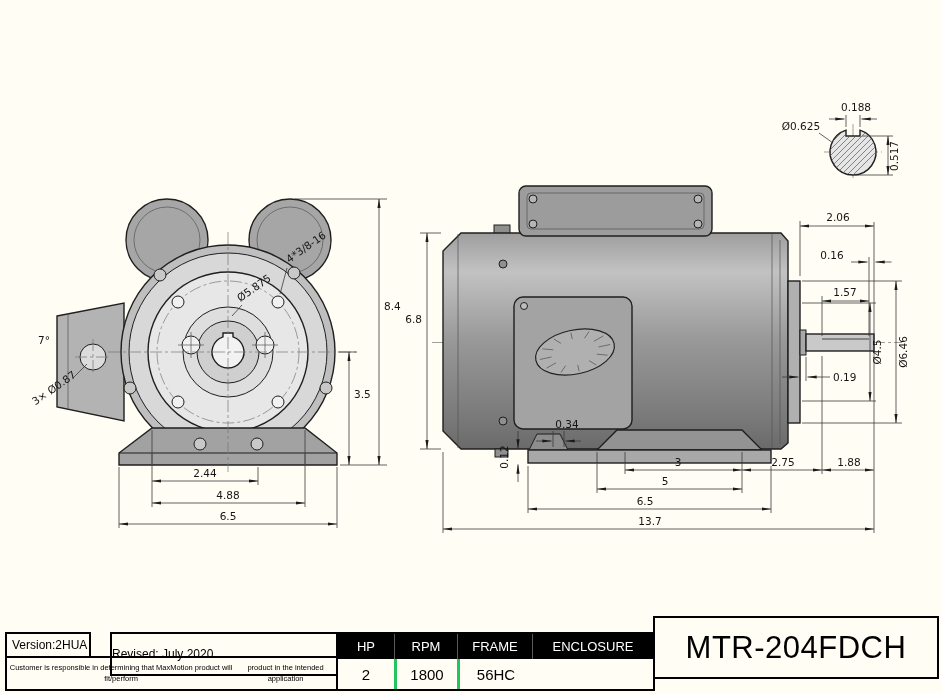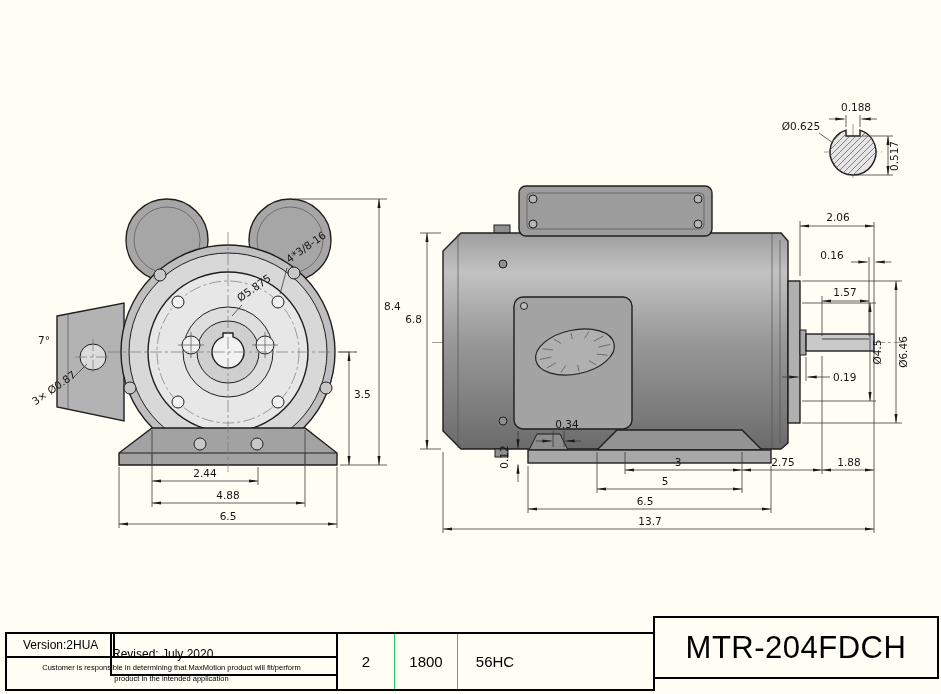--- a/index.html
+++ b/index.html
@@ -9,30 +9,30 @@
   svg.drawing{position:absolute;left:0;top:0}
   svg text{font-family:"DejaVu Sans",sans-serif;font-size:10.5px;fill:#141414}
   .ol{stroke:#1f1f1f;stroke-width:1.4}
   .ol2{stroke:#1f1f1f;stroke-width:1}
   .thin{stroke:#555;stroke-width:0.7;fill:none}
   .dim{stroke:#3a3a3a;stroke-width:0.8;fill:none}
   .cl{stroke:#777;stroke-width:0.7;fill:none;stroke-dasharray:12 3 3 3}
   .hatch line{stroke:#555;stroke-width:0.7}
   
   .tb{position:absolute;border:2px solid #000;display:flex;align-items:center}
-  .tb-version{left:5px;top:632px;width:110px;height:26px;font-size:12px;padding-left:16px}
+  .tb-version{left:5px;top:632px;width:86px;height:26px;font-size:12px;padding-left:5px}
   .tb-revised{left:110px;top:632px;width:228px;height:44px;font-size:12px;justify-content:flex-start}
-  .tb-disclaimer{left:5px;top:656px;width:333px;height:35px;flex-direction:column;justify-content:center;font-size:7.5px;line-height:1.35;text-align:center}
+  .tb-disclaimer{left:5px;top:656px;width:333px;height:35px;flex-direction:row;justify-content:center;font-size:7.5px;line-height:1.35;text-align:center}
   .tb-specs{left:336px;top:632px;width:319px;height:59px;flex-direction:column;align-items:stretch;padding:0}
   .spec-head{background:#000;color:#fff;display:flex;height:25px;font-size:13px}
   .spec-vals{flex:1;display:flex;font-size:15px}
   .spec-head .c,.spec-vals .c{display:flex;align-items:center;justify-content:center}
   .c1{width:56px}.c2{width:63px}.c3{width:75px}.c4{flex:1}
   .spec-head .c + .c{border-left:1px solid #5a5a5a}
-  .spec-vals .c + .c{border-left:1px solid #22c55e}
+  .spec-vals .c + .c{border-left:3px solid #22c55e}
   .tb-part{left:653px;top:616px;width:286px;height:63px;justify-content:center;border-width:2.5px;
            font-size:31px;font-weight:normal;letter-spacing:0.5px}
 </style>
 </head>
 <body>
 
 <div class="page">
 
 <svg class="drawing" width="941" height="614" viewBox="0 0 941 614">
   <defs>
@@ -313,20 +313,26 @@
     <span>Version:2HUA</span>
   </div>
   <div class="tb tb-revised">
     <span>Revised: July 2020</span>
   </div>
   <div class="tb tb-disclaimer">
     <div>Customer is responsible in determining that MaxMotion product will fit/perform</div>
     <div>product in the intended application</div>
   </div>
   <div class="tb tb-specs">
+    <div class="spec-head">
+      <div class="c c1">HP</div>
+      <div class="c c2">RPM</div>
+      <div class="c c3">FRAME</div>
+      <div class="c c4">ENCLOSURE</div>
+    </div>
     <div class="spec-vals">
       <div class="c c1">2</div>
       <div class="c c2">1800</div>
       <div class="c c3">56HC</div>
     </div>
   </div>
   <div class="tb tb-part">
     <span>MTR-204FDCH</span>
   </div>
 </div>

